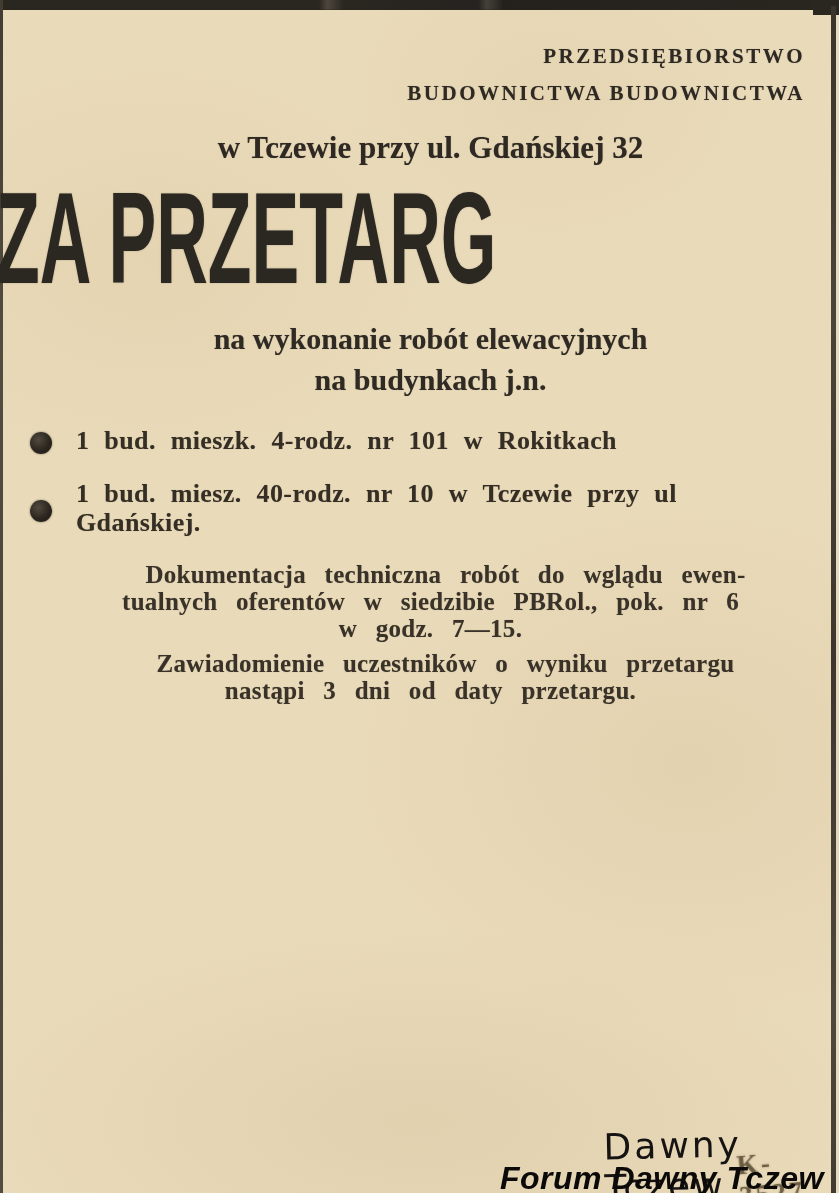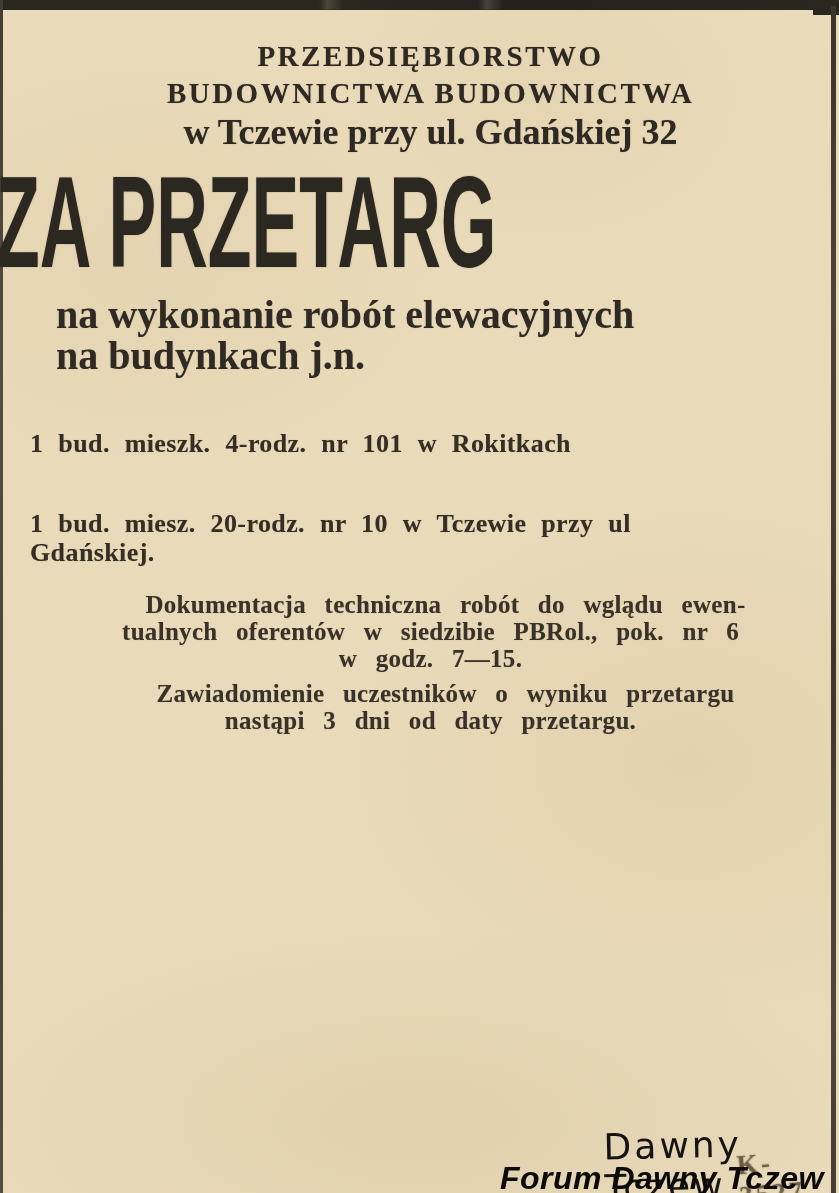--- a/index.html
+++ b/index.html
@@ -38,53 +38,52 @@
     background:linear-gradient(180deg,#39342c,#4a443b 25%,#3c362f 55%,#4f483e 85%,#413b33);
   }
   .content{
     position:relative;
     padding:38px 34px 0 56px;
     color:#332c23;
   }
   
   .masthead{ text-align:center; }
   .h1{
-    font-size:29px;font-weight:bold;letter-spacing:2.5px;line-height:37px;
-    color:#2e2922;text-shadow:0 0 1px rgba(46,41,34,0.35);
+    font-size:21px;font-weight:bold;letter-spacing:2.5px;line-height:37px;
+    color:#2e2922;text-shadow:0 0 1px rgba(46,41,34,0.35);text-align:right;
   }
   .h2{
-    font-size:36px;font-weight:bold;line-height:40px;margin-top:0;
+    font-size:31px;font-weight:bold;line-height:40px;margin-top:16px;
     color:#2e2922;text-shadow:0 0 1px rgba(46,41,34,0.35);
   }
   
   .headline-wrap{
     margin-top:14px;height:112px;
     display:flex;align-items:center;justify-content:flex-end;
   }
   .headline{
     font-family:"Liberation Sans","DejaVu Sans",sans-serif;
     font-size:130px;font-weight:bold;line-height:104px;white-space:nowrap;
     transform:scaleX(0.55);transform-origin:center;
     color:#2b2721;letter-spacing:0px;
     text-shadow:0 0 2px rgba(43,39,33,0.35);
   }
   
   .subtitle{
-    margin-top:16px;text-align:left;white-space:pre-line;
-    font-size:40px;font-weight:bold;line-height:41px;
+    margin-top:24px;text-align:center;white-space:pre-line;
+    font-size:30px;font-weight:bold;line-height:41px;
     color:#2f2a23;text-shadow:0 0 1px rgba(47,42,35,0.3);
   }
   
   .items{
     list-style:none;margin:26px 0 18px -26px;padding:0;
   }
   .items li{
-    display:flex;align-items:flex-start;
+    display:flex;align-items:center;
     margin-bottom:24px;
-    flex-direction:column;
   }
   .bullet{
     flex:0 0 22px;height:22px;margin:5px 24px 0 0;
     border-radius:50%;
     background:radial-gradient(circle at 38% 35%, #524a3e 0%, #2b261f 55%, #1e1a15 100%);
     box-shadow:0 0 2px rgba(30,26,21,0.6);
   }
   .li-text{
     white-space:pre-line;
     font-size:26px;font-weight:bold;line-height:29px;
@@ -146,21 +145,21 @@
     <div class="subtitle">na wykonanie robót elewacyjnych
 na budynkach j.n.</div>
 
     <ul class="items">
       <li>
         <span class="bullet"></span>
         <span class="li-text">1 bud. mieszk. 4-rodz. nr 101 w Rokitkach</span>
       </li>
       <li>
         <span class="bullet"></span>
-        <span class="li-text">1 bud. miesz. 20-rodz. nr 10 w Tczewie przy ul
+        <span class="li-text">1 bud. miesz. 40-rodz. nr 10 w Tczewie przy ul
 Gdańskiej.</span>
       </li>
     </ul>
 
     <p class="para">Dokumentacja techniczna robót do wglądu ewen-
 tualnych oferentów w siedzibie PBRol., pok. nr 6
 w godz. 7—15.</p>
     <p class="para">Zawiadomienie uczestników o wyniku przetargu
 nastąpi 3 dni od daty przetargu.</p>
 

